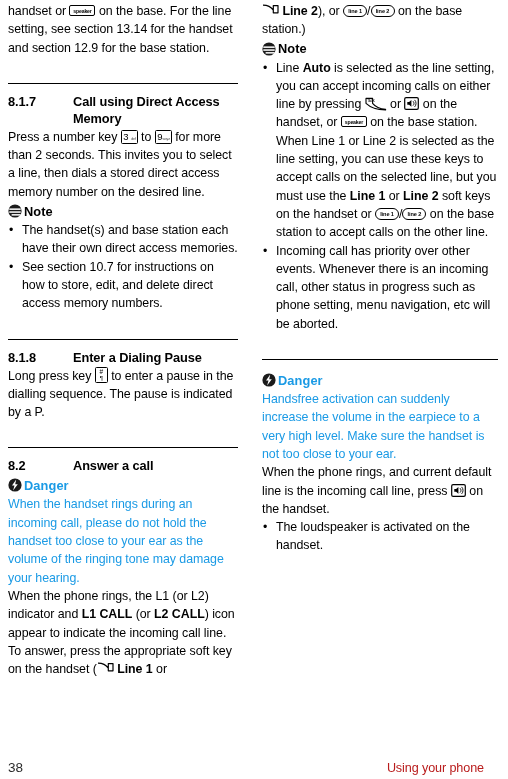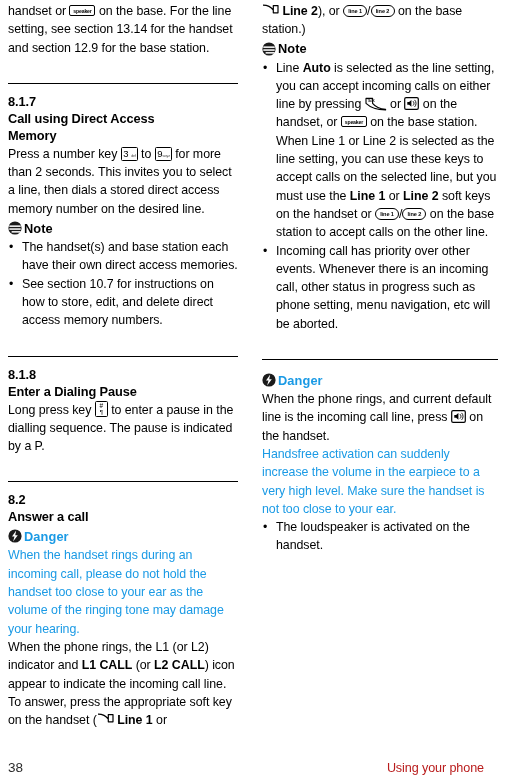--- a/index.html
+++ b/index.html
@@ -57,28 +57,27 @@
   .rule-gap-top { margin-top: 26px; }
   .rule-gap-bottom { margin-bottom: 9px; }
 
   h2.sec {
     margin: 0 0 1px 0;
     font-size: 12.8px;
     font-weight: bold;
     line-height: 17px;
     letter-spacing: -0.1px;
     display: flex;
-    flex-direction: column;
   }
   h2.sec .num {
     display: inline-block;
     min-width: 48px;
     flex: 0 0 auto;
   }
-  h2.sec .ttl { flex: 1 1 auto; }
+  h2.sec .ttl { flex: 1 1 auto; margin-left: 17px; }
 
   .admon {
     display: flex;
     align-items: center;
     gap: 2px;
     margin: 0 0 0 0;
     height: 20px;
   }
   .admon .alabel {
     font-size: 12.8px;
@@ -367,31 +366,31 @@
       <div class="admon">
         <span class="icon-danger">
           <svg width="14" height="14" viewBox="0 0 14 14" aria-hidden="true">
             <circle cx="7" cy="7" r="6.6" fill="#1b1b1b"></circle>
             <path d="M8.2 1.4 L4.0 7.4 L6.5 7.4 L5.1 12.6 L9.8 6.3 L7.2 6.3 Z" fill="#ffffff"></path>
           </svg>
         </span>
         <span class="alabel danger">Danger</span>
       </div>
 
+      <p class="para bluetext">Handsfree activation can suddenly increase the volume in the earpiece to a very high level. Make sure the handset is not too close to your ear.</p>
+
       <p class="para"><span>When the phone rings, and current default line is the incoming call line, press</span>
         <span class="icon-loudspk"><svg width="15" height="13" viewBox="0 0 15 13" aria-hidden="true">
               <rect x="0.7" y="0.7" width="13.6" height="11.6" rx="1.4" fill="none" stroke="#000" stroke-width="1.2"></rect>
               <path d="M3.3 5.0 L5.1 5.0 L7.4 3.0 L7.4 9.8 L5.1 7.8 L3.3 7.8 Z" fill="#000"></path>
               <path d="M9.0 4.2 C10.3 5.3 10.3 7.5 9.0 8.6" fill="none" stroke="#000" stroke-width="0.9"></path>
               <path d="M10.6 2.9 C12.5 4.6 12.5 8.2 10.6 9.9" fill="none" stroke="#000" stroke-width="0.9"></path>
             </svg></span>
         <span>on the handset.</span></p>
 
-      <p class="para bluetext">Handsfree activation can suddenly increase the volume in the earpiece to a very high level. Make sure the handset is not too close to your ear.</p>
-
       <ul class="blist">
         <li><span class="bullet">•</span><span>The loudspeaker is activated on the handset.</span></li>
       </ul>
 
     </div>
   </div>
 
   <div class="footer">
     <div class="pagenum">38</div>
     <div class="footer-title">Using your phone</div>

